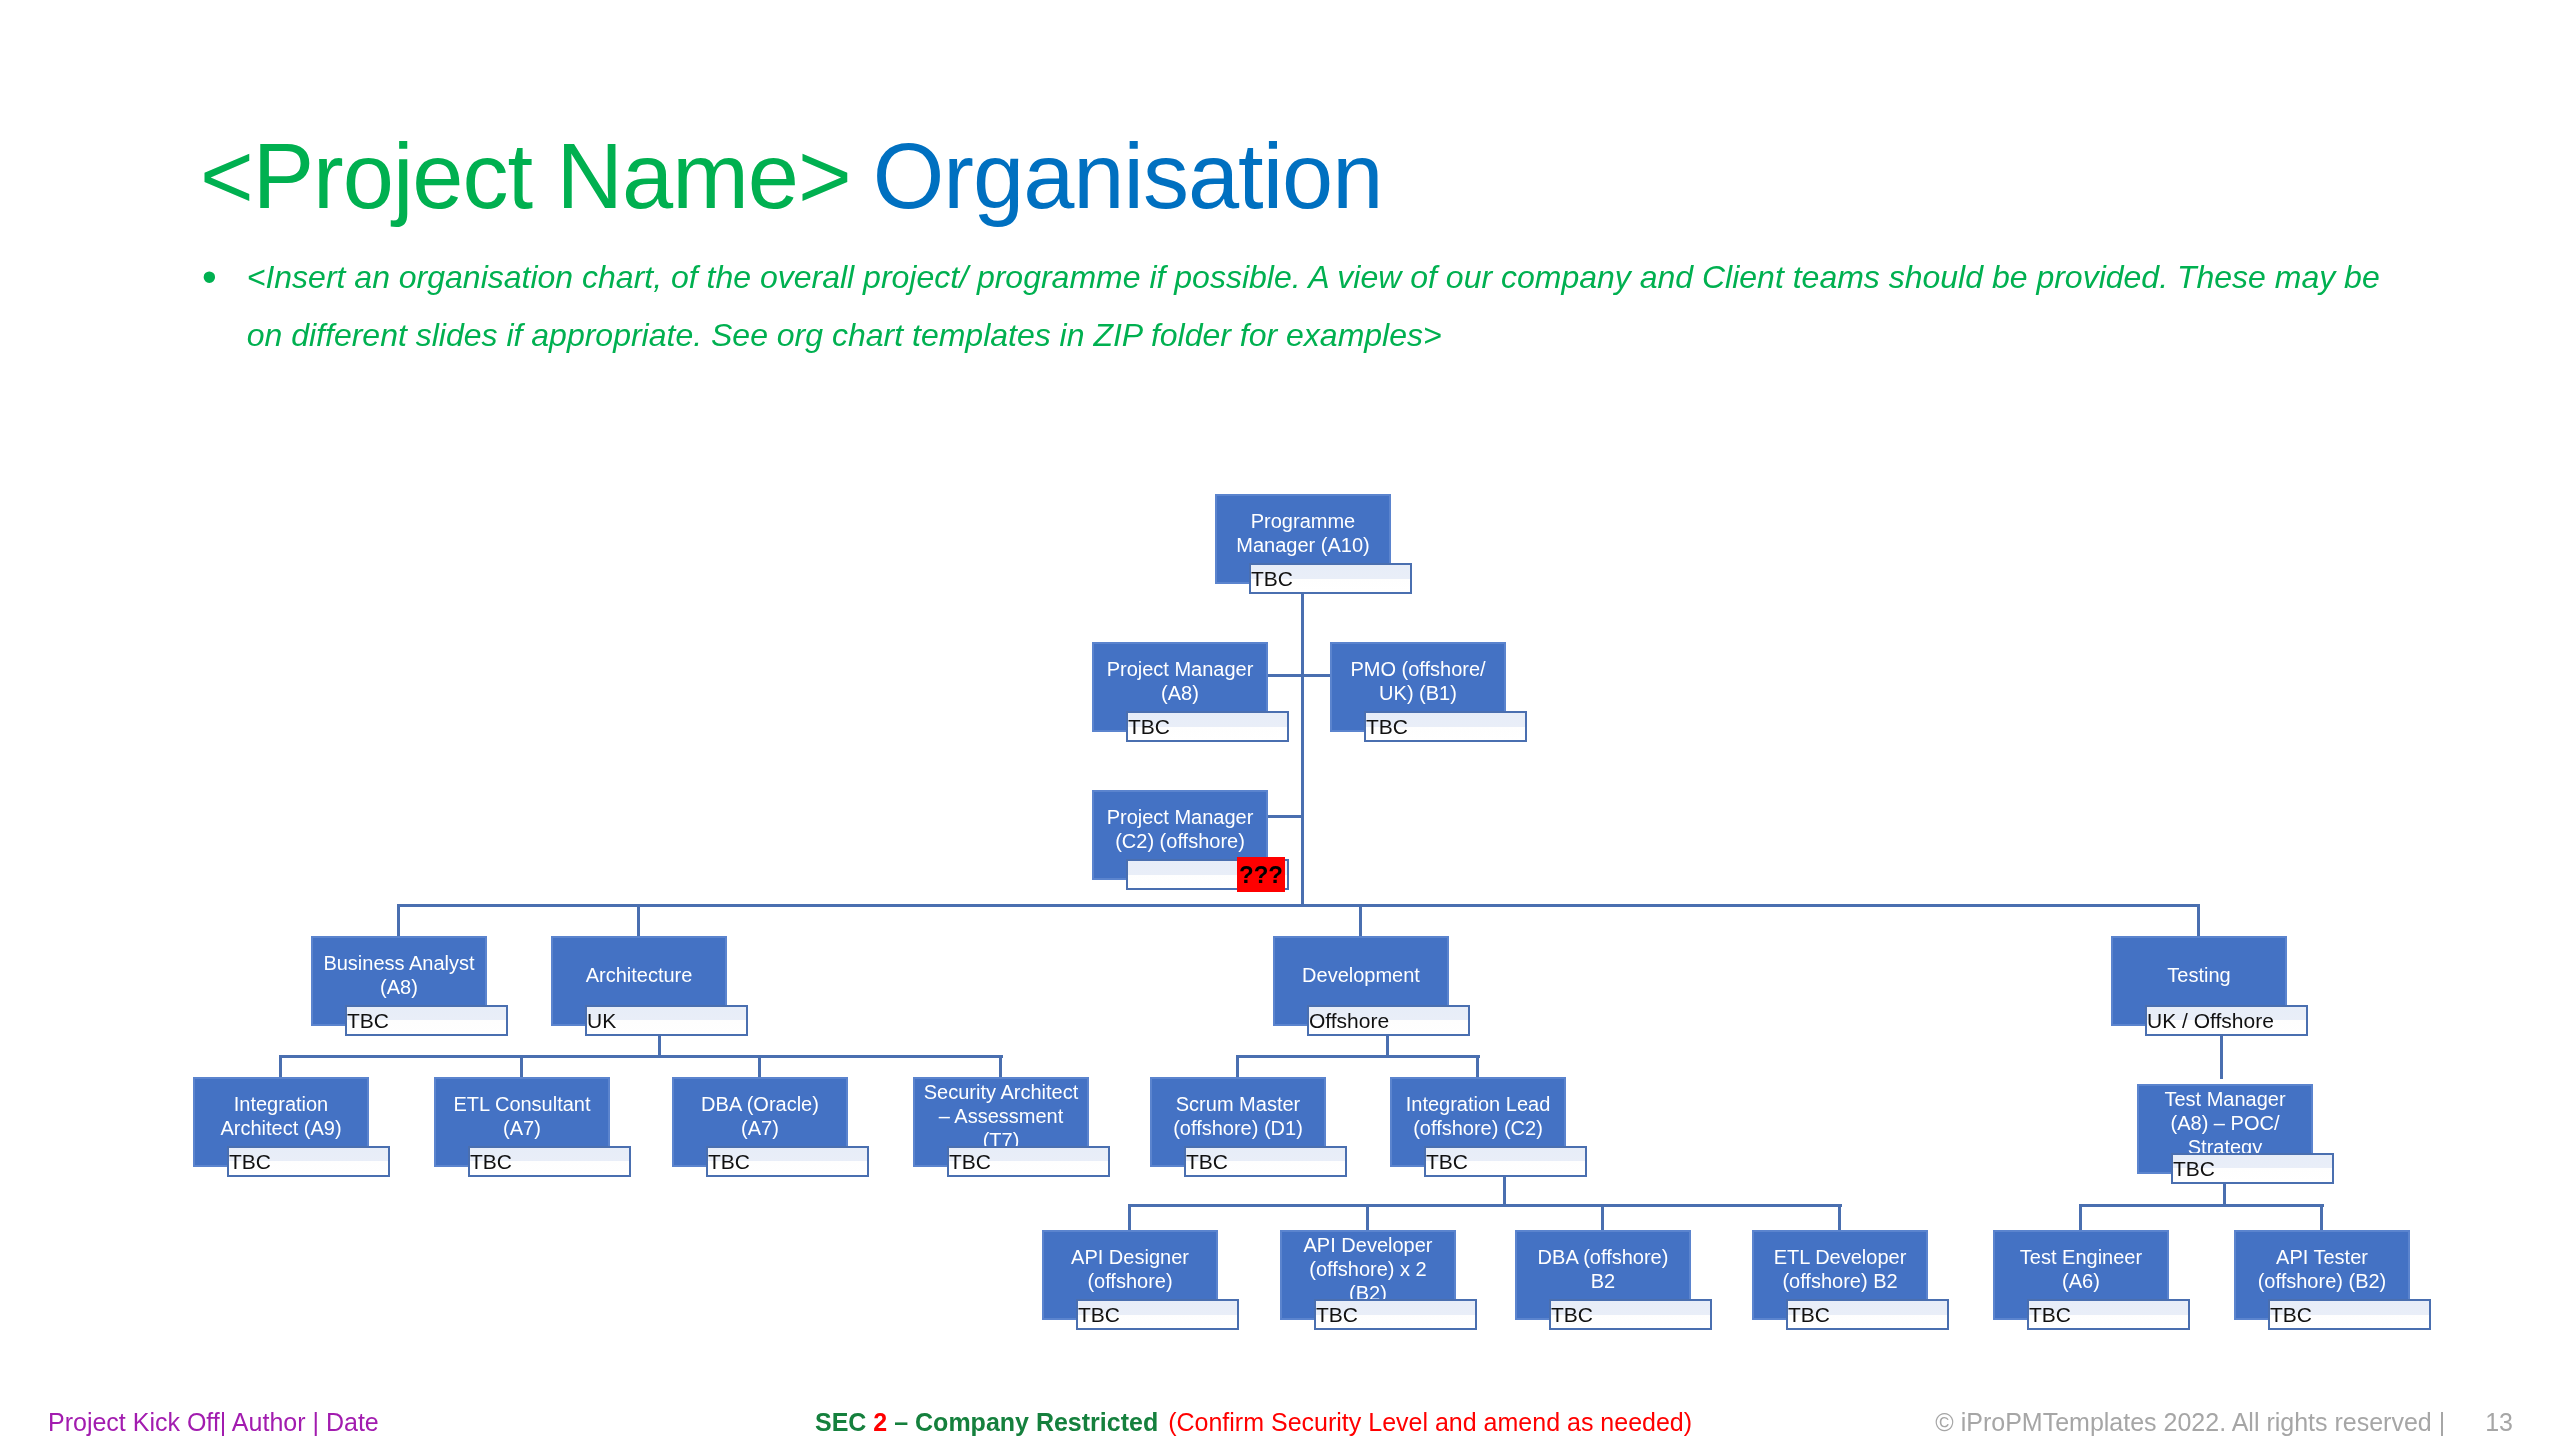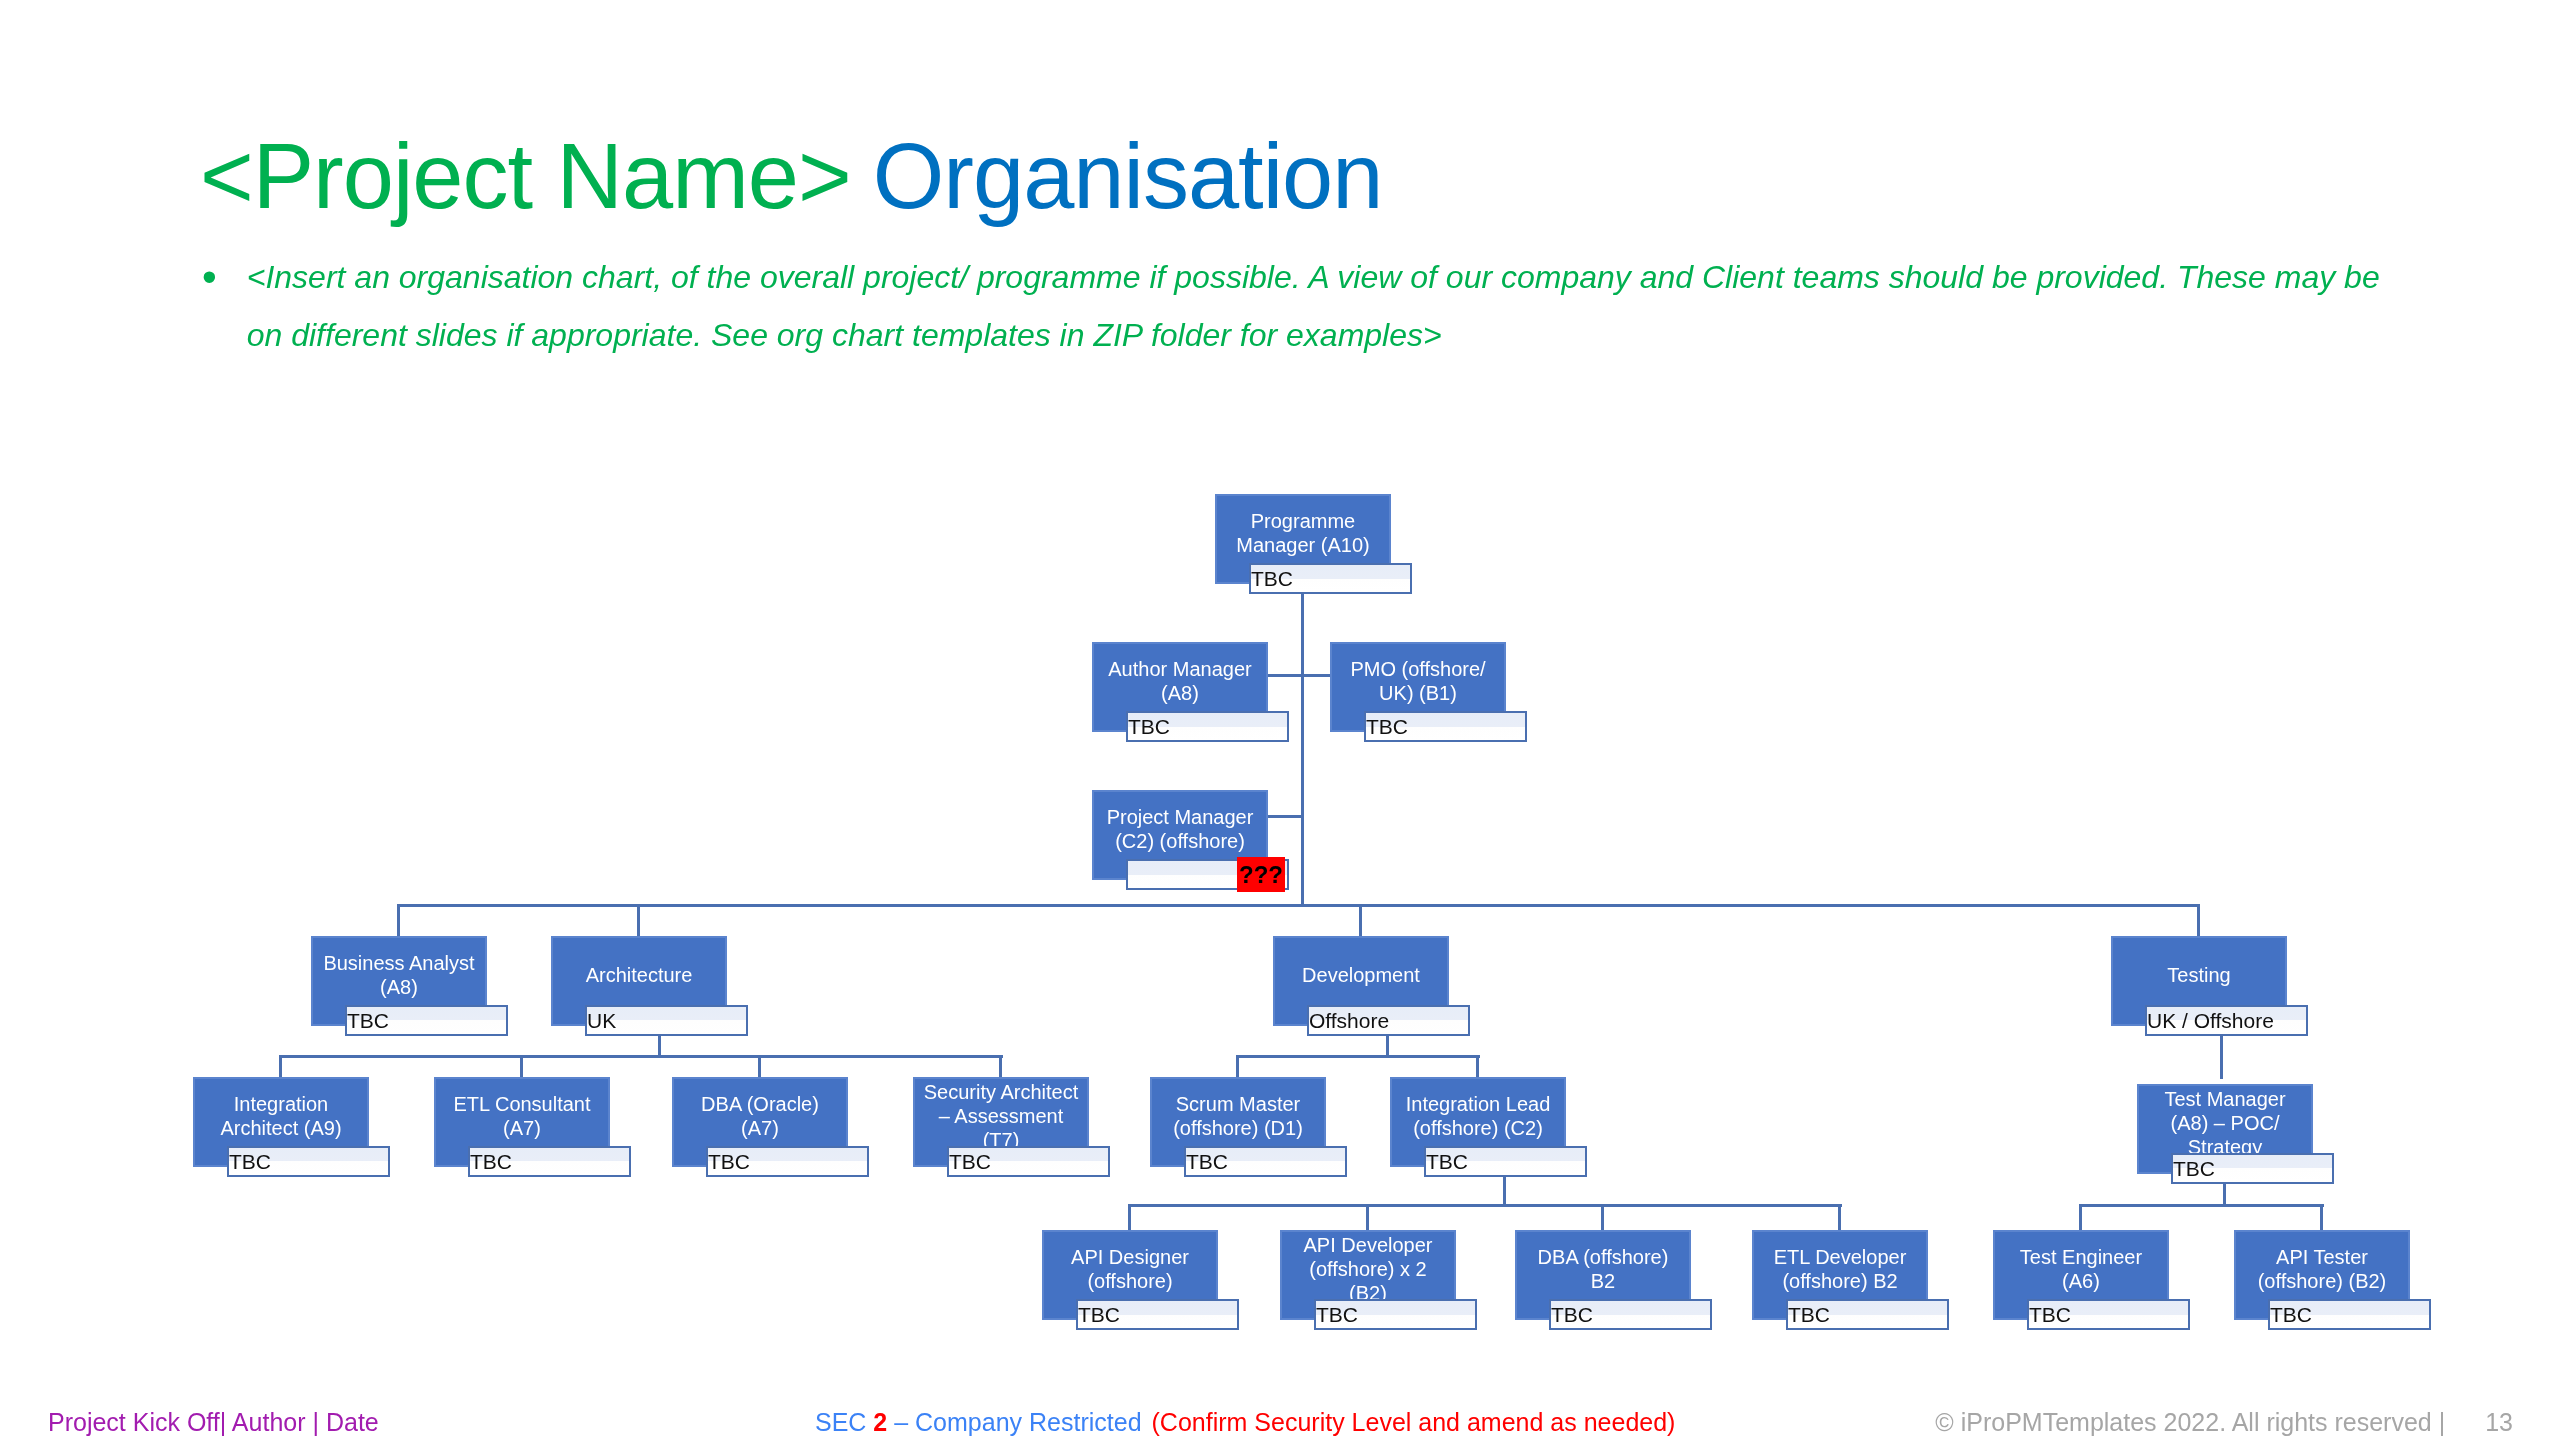--- a/index.html
+++ b/index.html
@@ -65,21 +65,21 @@
   #c24{left:1601px;top:1204px;height:26px;}#c25{left:1838px;top:1204px;height:26px;}
   #c26{left:2223px;top:1177px;height:30px;}
   #c27{left:2081px;top:1204px;width:243px;}
   #c28{left:2079px;top:1204px;height:26px;}#c29{left:2320px;top:1204px;height:26px;}
   #c30{left:2220px;top:1036px;height:43px;}
 
   
   .footer{position:absolute;left:0;top:1408px;width:2560px;height:32px;font-size:25px;}
   .f-left{position:absolute;left:48px;top:0;color:#a21caf;}
   .f-center{position:absolute;left:815px;top:0;white-space:nowrap;}
-  .f-sec{color:#3b82f6;font-weight:normal;}
+  .f-sec{color:#15803d;font-weight:bold;}
   .f-sec-level{color:#FF0000;font-weight:bold;}
   .f-warning{color:#FF0000;margin-left:10px;}
   .f-right{position:absolute;right:47px;top:0;color:#A6A6A6;white-space:nowrap;}
   .f-page{margin-left:40px;}
 </style>
 </head>
 <body>
 
 <div class="slide">
 
@@ -123,21 +123,21 @@
     <div class="conn v" id="c29"></div>
     <div class="conn v" id="c30"></div>
 
     <div class="node" id="n0">
       <div class="nbox">Programme Manager (A10)</div>
       <div class="nbar">
           <span>TBC</span>
         </div>
     </div>
     <div class="node" id="n1">
-      <div class="nbox">Author Manager (A8)</div>
+      <div class="nbox">Project Manager (A8)</div>
       <div class="nbar">
           <span>TBC</span>
         </div>
     </div>
     <div class="node" id="n2">
       <div class="nbox">PMO (offshore/ UK) (B1)</div>
       <div class="nbar">
           <span>TBC</span>
         </div>
     </div>

